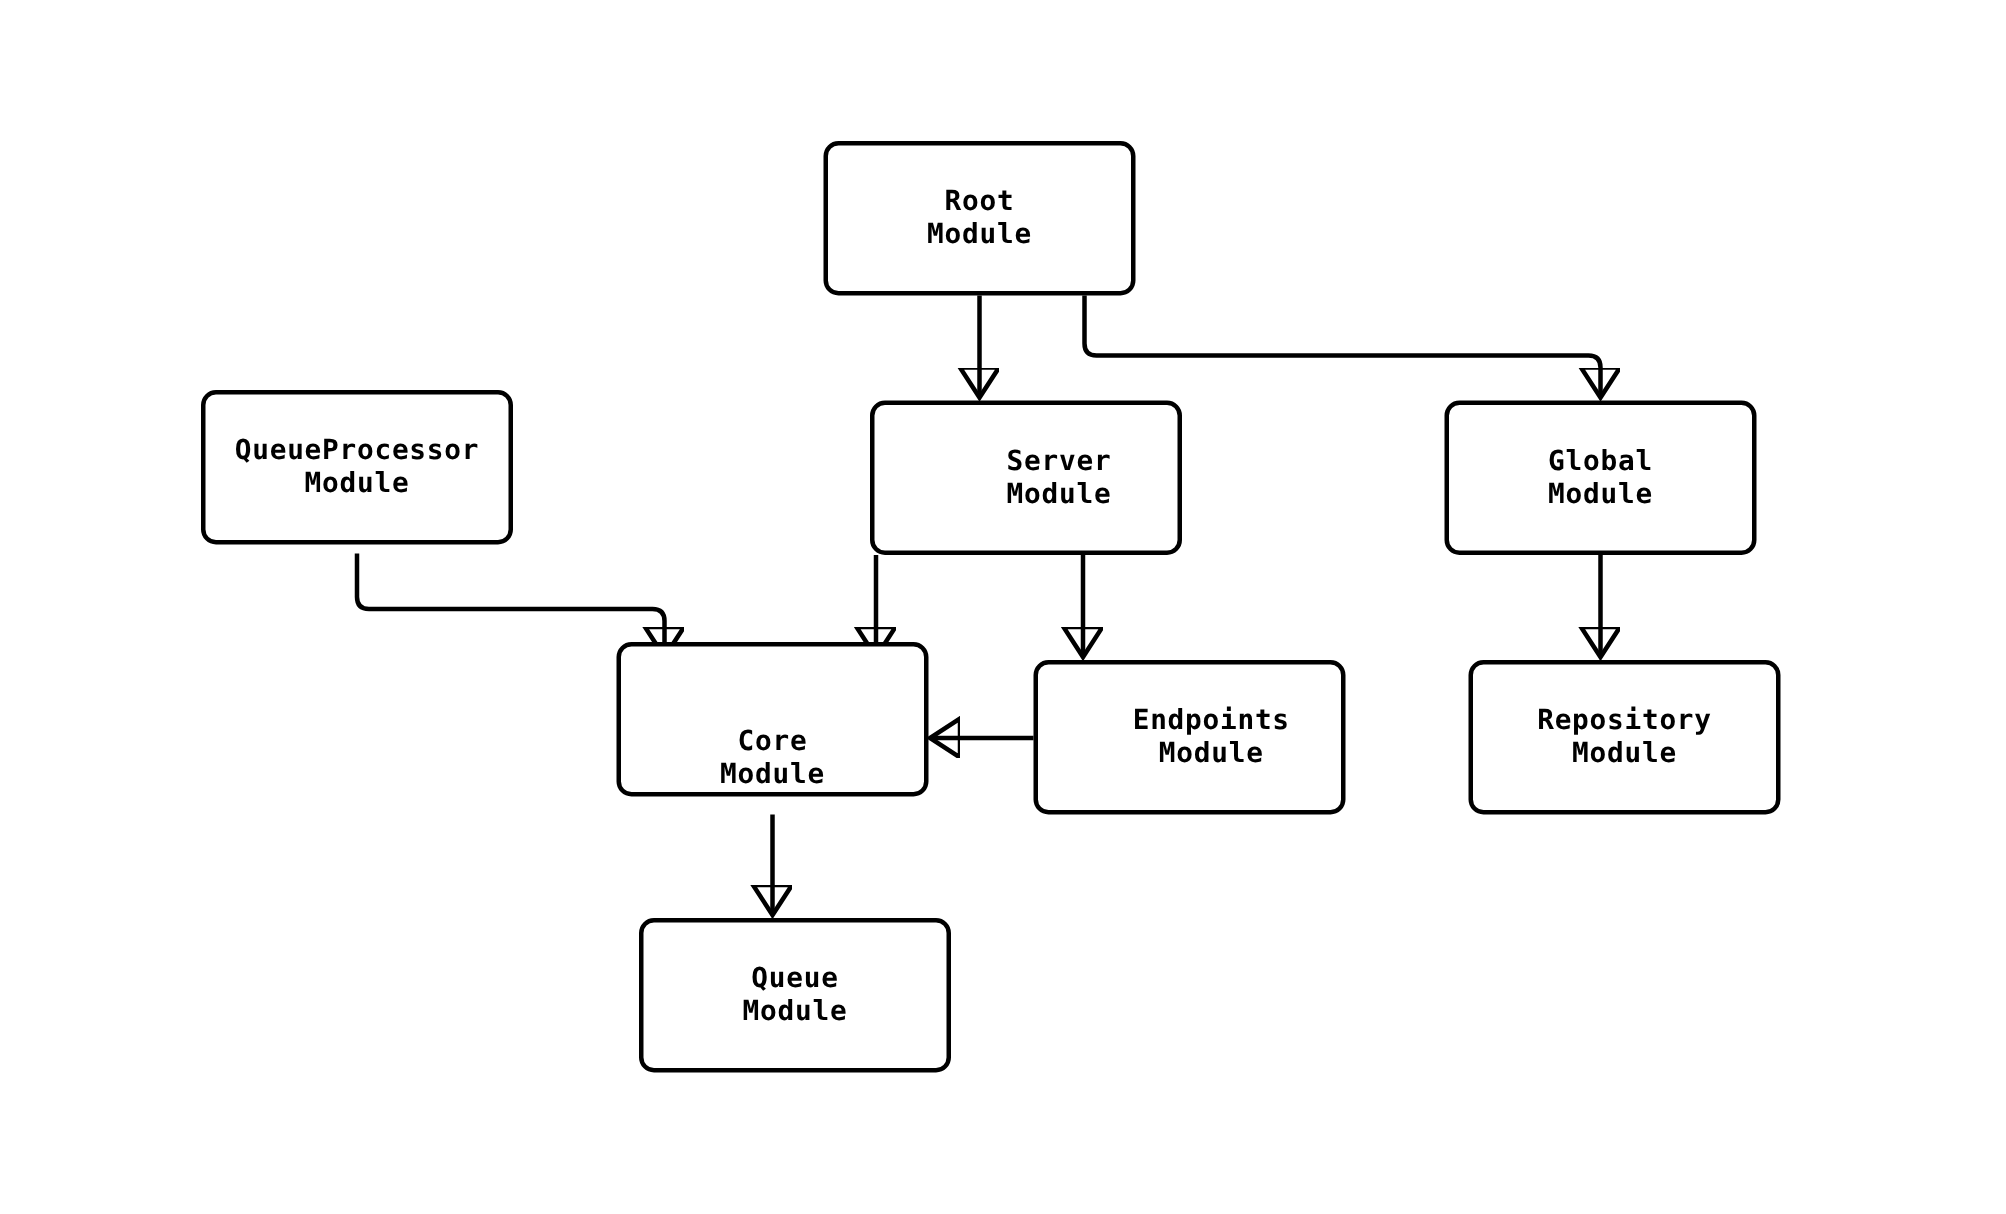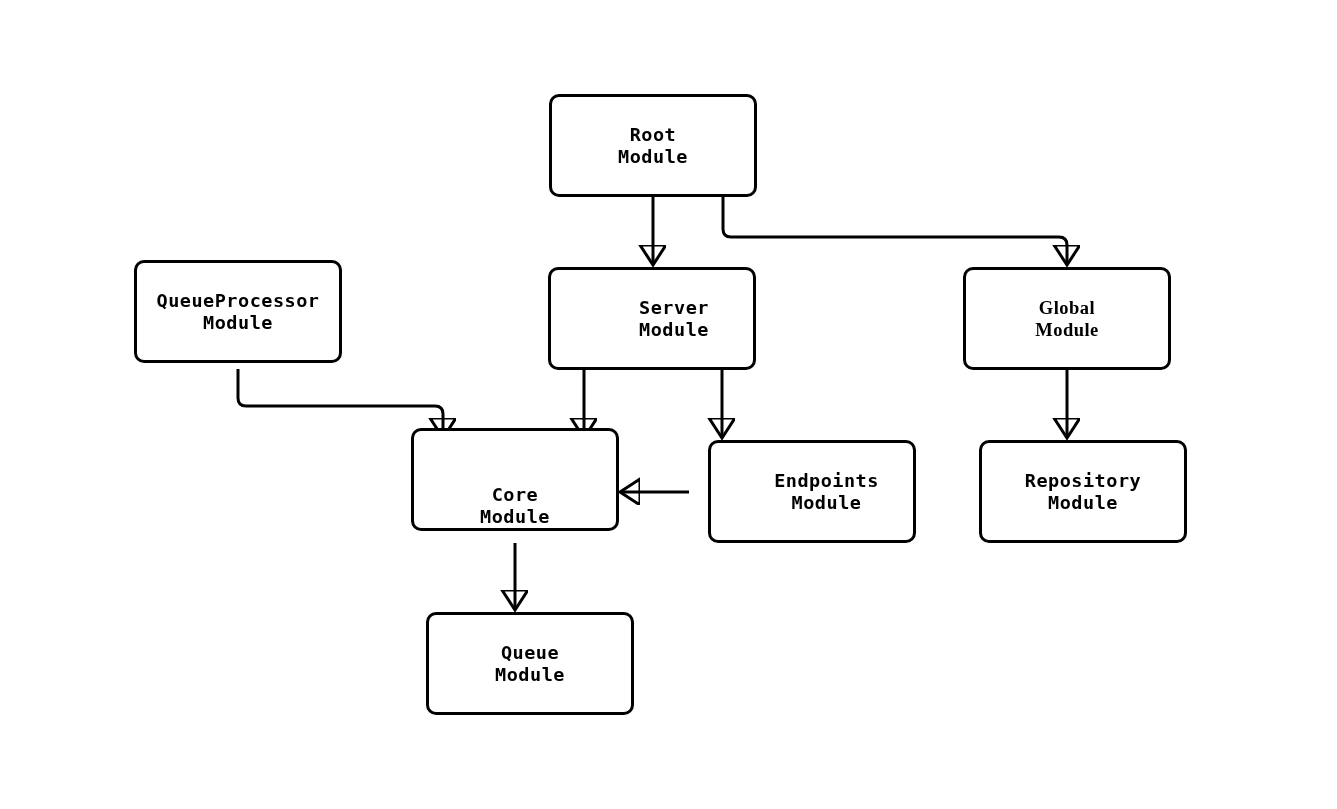--- a/index.html
+++ b/index.html
@@ -42,25 +42,25 @@
   .node .label {
     white-space: pre-line;
     text-align: center;
     font-weight: bold;
     font-size: 18.5px;
     line-height: 22px;
     color: #000000;
     letter-spacing: 0.5px;
   }
   .node-root           { left: 549px; top: 94px;  }
-  .node-server         { left: 548px; top: 267px; padding-left: 44px; }
+  .node-server         { left: 580px; top: 267px; padding-left: 44px; }
   .node-queueprocessor { left: 134px; top: 260px; }
-  .node-global         { left: 963px; top: 267px; font-family: Liberation Serif, serif; }
+  .node-global         { left: 963px; top: 267px; }
   .node-core           { left: 411px; top: 428px; align-items: flex-end; }
-  .node-endpoints      { left: 708px; top: 440px; padding-left: 29px; }
+  .node-endpoints      { left: 689px; top: 440px; padding-left: 29px; }
   .node-repository     { left: 963px; top: 440px; margin-left: 16px; }
   .node-queue          { left: 426px; top: 612px; }
 </style>
 </head>
 <body>
 
 <div class="canvas">
 
   <svg class="edges-layer" width="1337" height="809" viewBox="0 0 1337 809" xmlns="http://www.w3.org/2000/svg">
     <defs>

